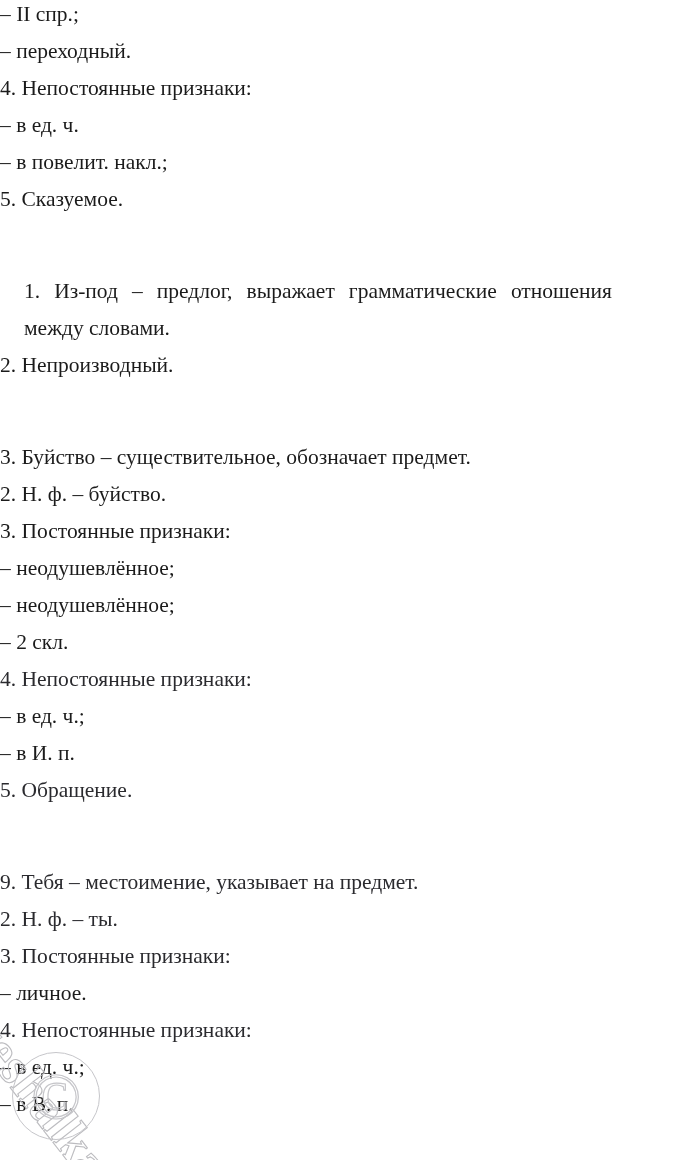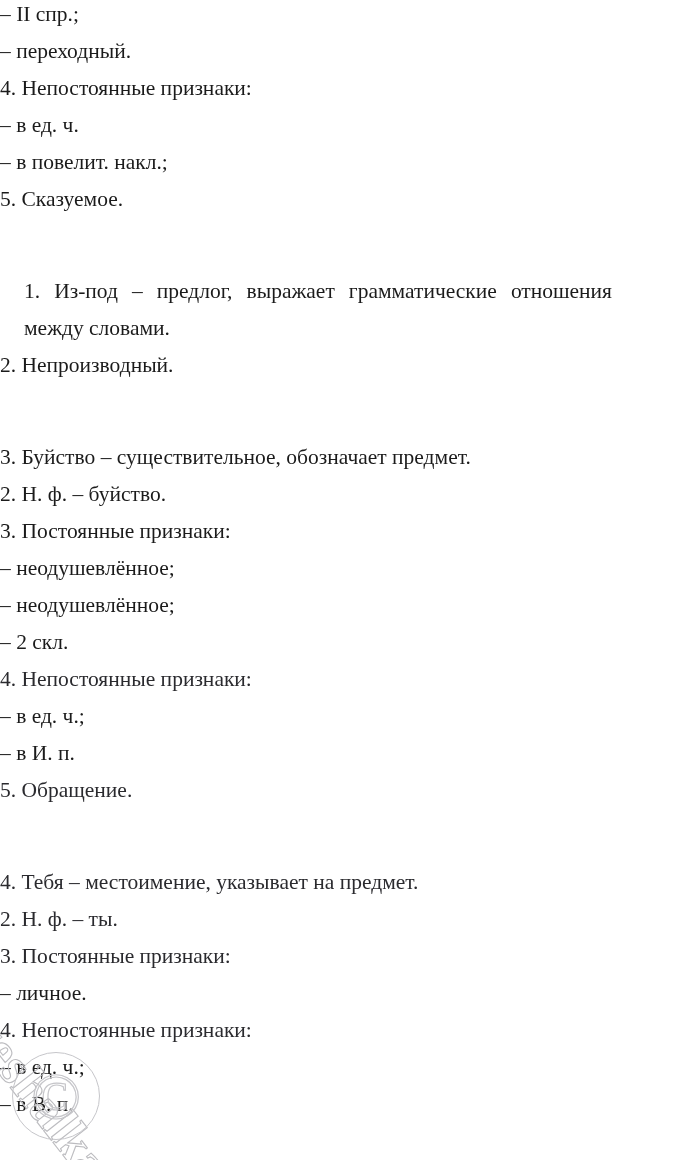--- a/index.html
+++ b/index.html
@@ -145,21 +145,21 @@
       <p class="line faded">4. Непостоянные признаки:</p>
       <p class="line">– в ед. ч.;</p>
       <p class="line">– в И. п.</p>
       <p class="line faded">5. Обращение.</p>
     </div>
 
     <div class="gap"></div>
     <div class="gap-half"></div>
 
     <div class="block">
-      <p class="line faded">4. Тебя – местоимение, указывает на предмет.</p>
+      <p class="line faded">9. Тебя – местоимение, указывает на предмет.</p>
       <p class="line faded">2. Н. ф. – ты.</p>
       <p class="line faded">3. Постоянные признаки:</p>
       <p class="line">– личное.</p>
       <p class="line faded">4. Непостоянные признаки:</p>
       <p class="line">– в ед. ч.;</p>
       <p class="line">– в В. п.</p>
 
     </div>
 
   </div>

